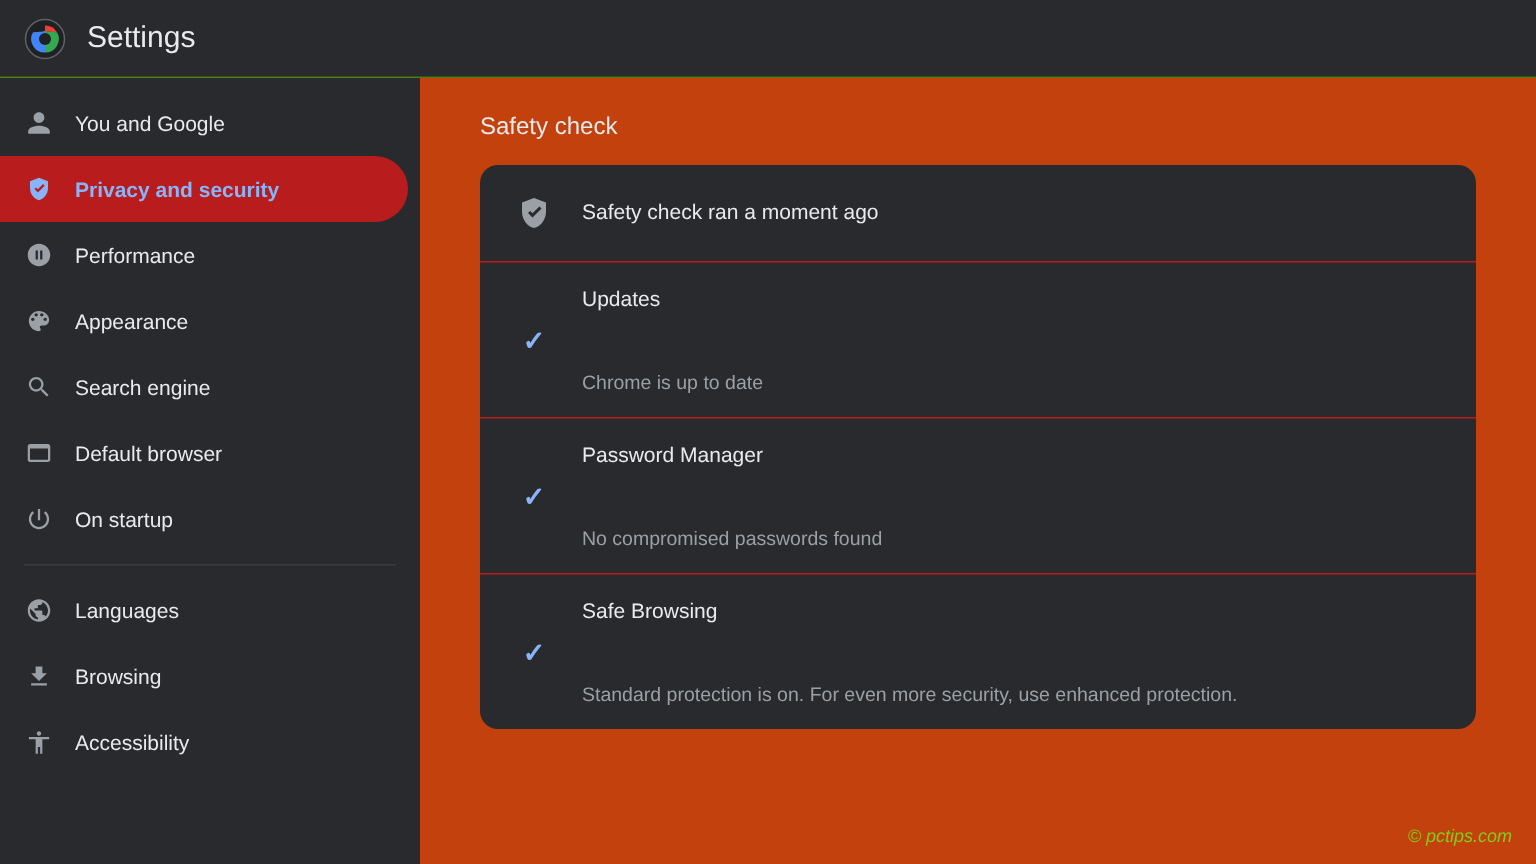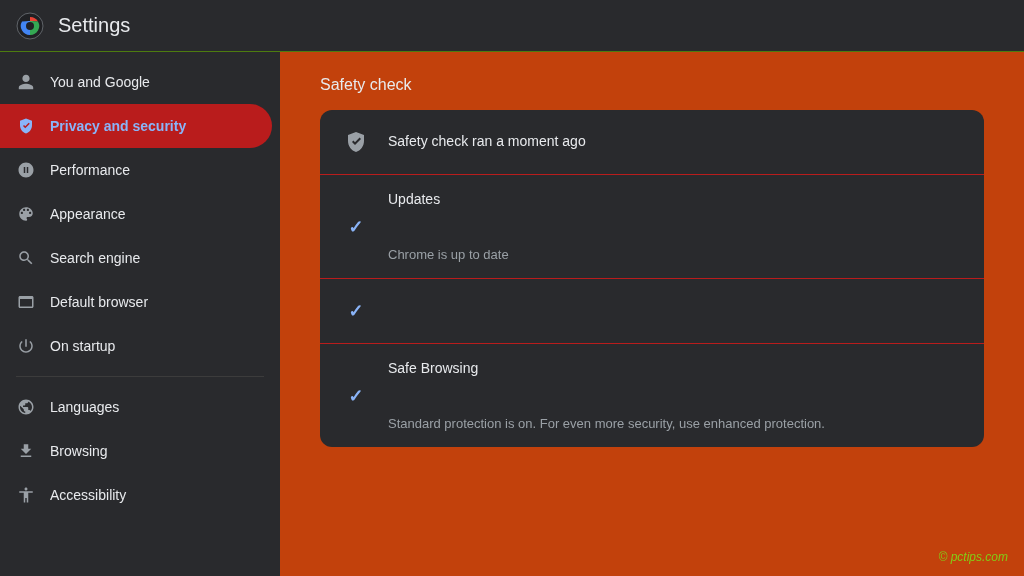--- a/index.html
+++ b/index.html
@@ -317,20 +317,24 @@
         <div class="safety-text-block">
           <div class="safety-row-title">Updates</div>
           <div class="safety-row-subtitle">Chrome is up to date</div>
         </div>
       </div>
 
       <div class="safety-row">
         <div class="safety-icon">
           <span class="checkmark">✓</span>
         </div>
+        <div class="safety-text-block">
+          <div class="safety-row-title">Password Manager</div>
+          <div class="safety-row-subtitle">No compromised passwords found</div>
+        </div>
       </div>
 
       <div class="safety-row">
         <div class="safety-icon">
           <span class="checkmark">✓</span>
         </div>
         <div class="safety-text-block">
           <div class="safety-row-title">Safe Browsing</div>
           <div class="safety-row-subtitle">Standard protection is on. For even more security, use enhanced protection.</div>
         </div>

